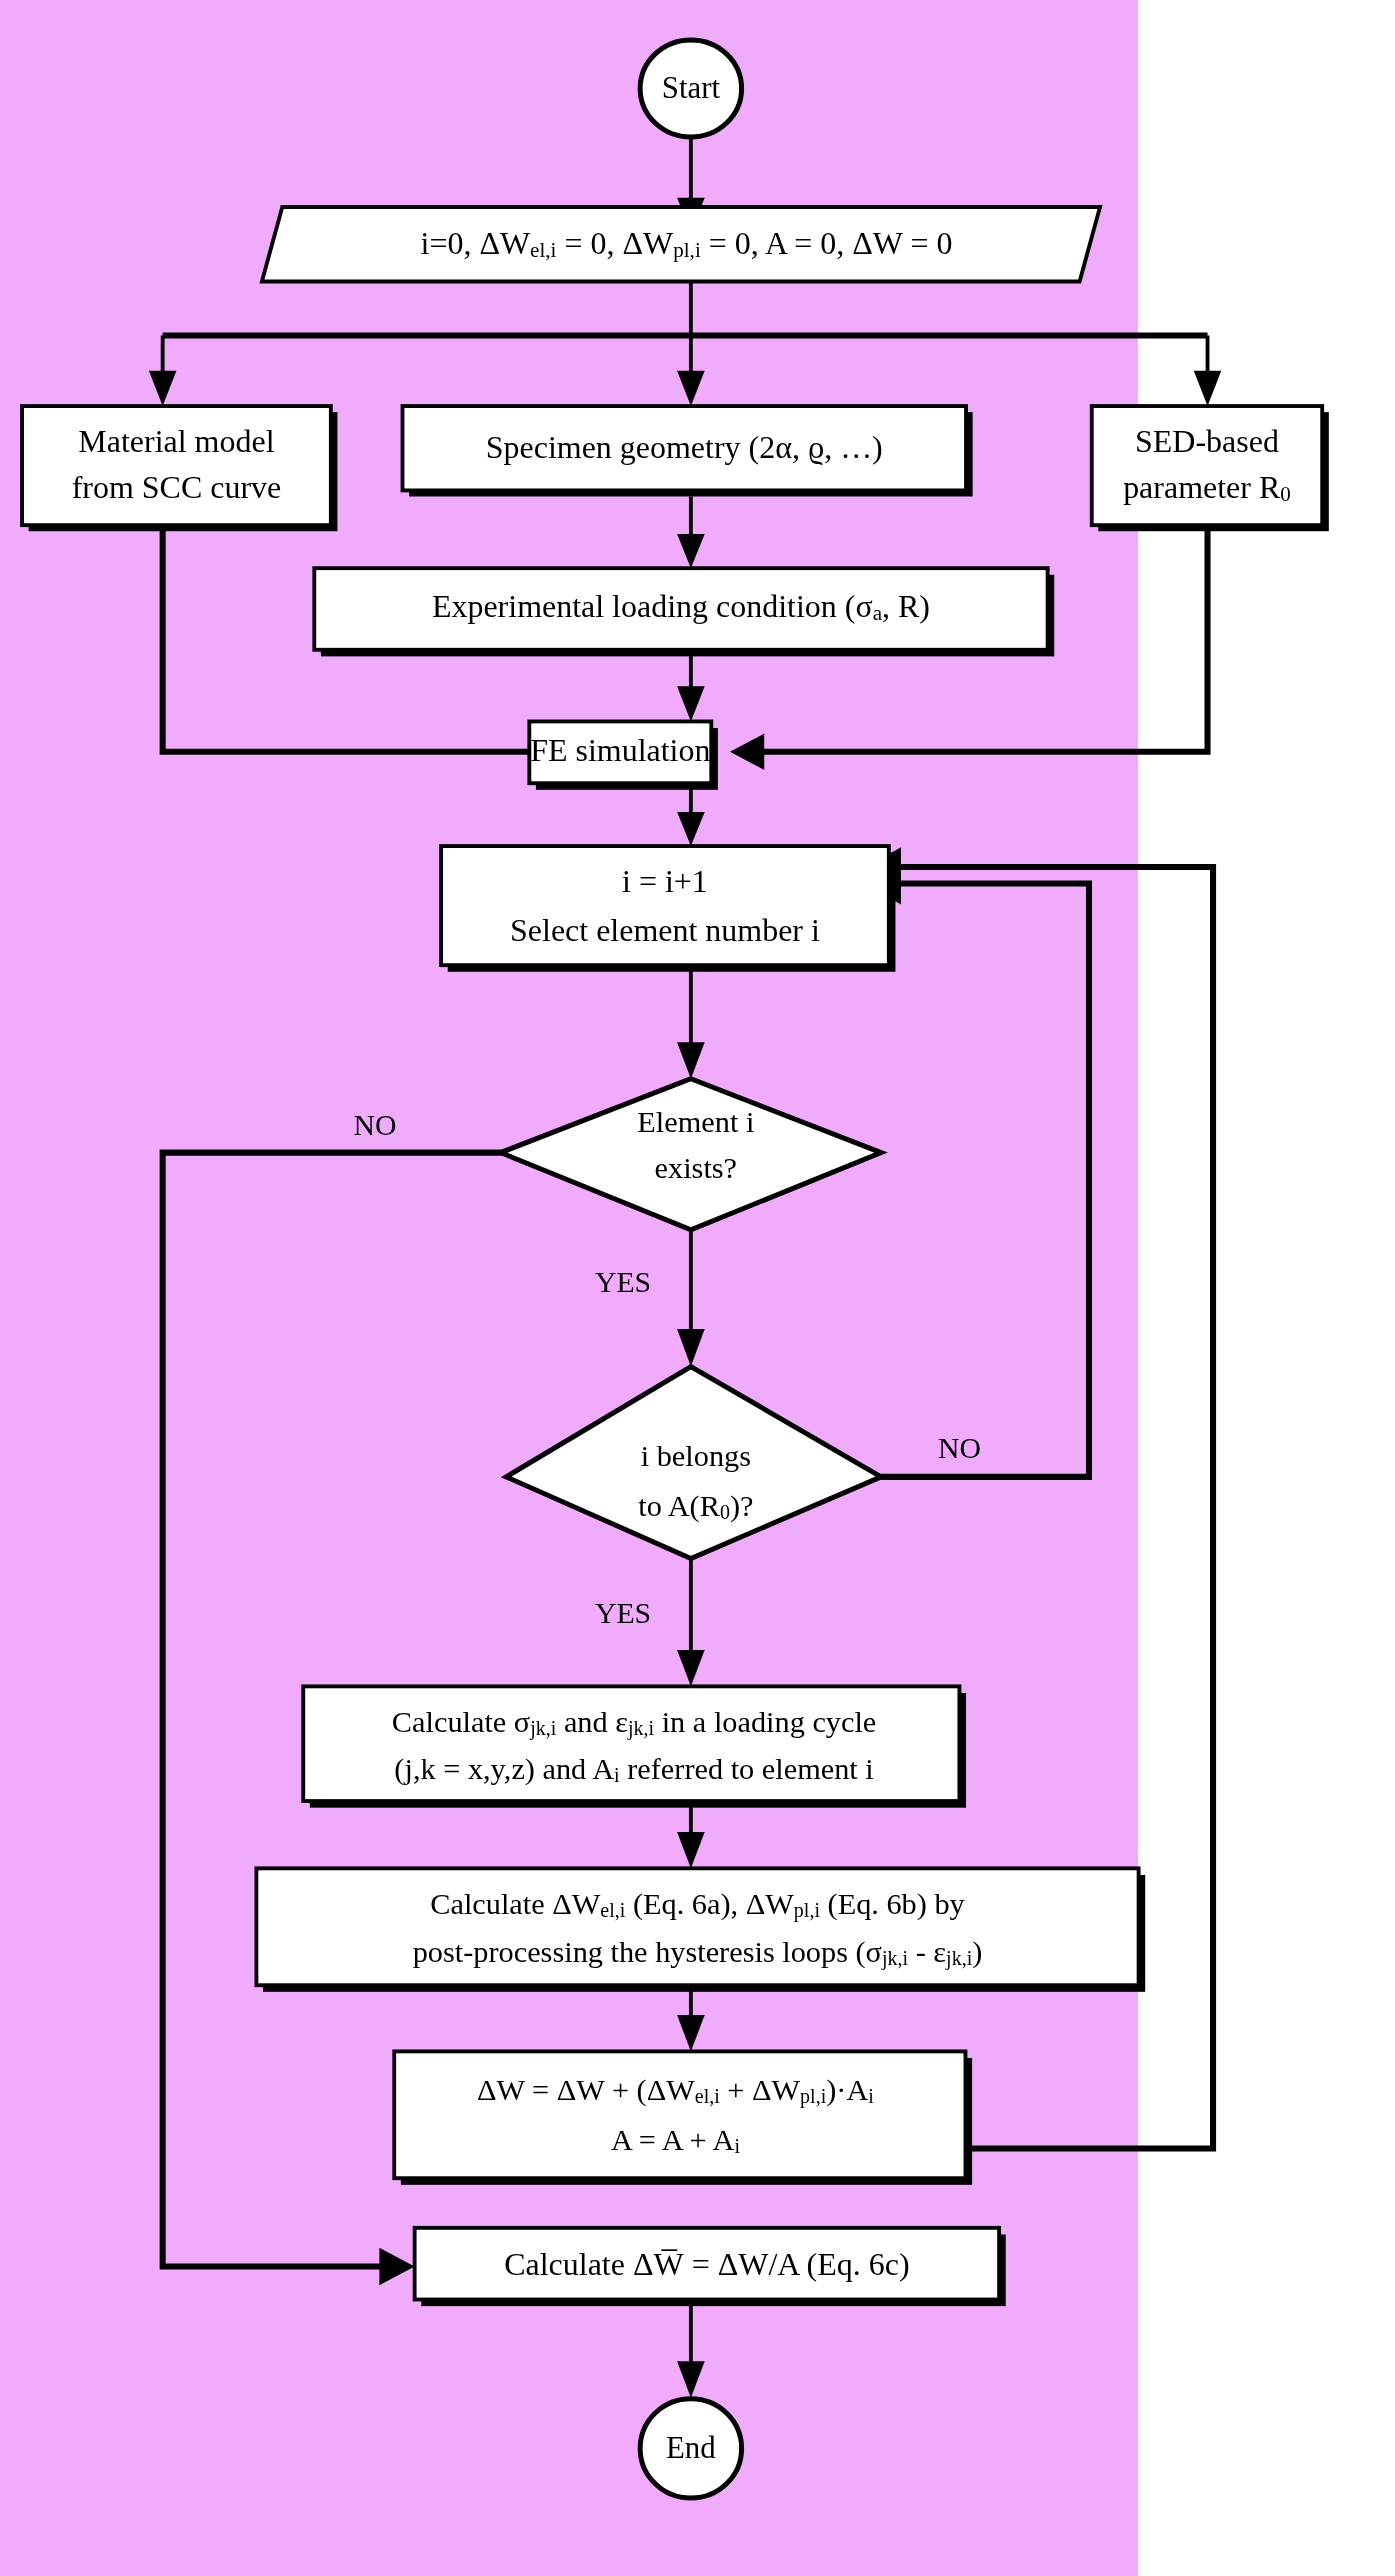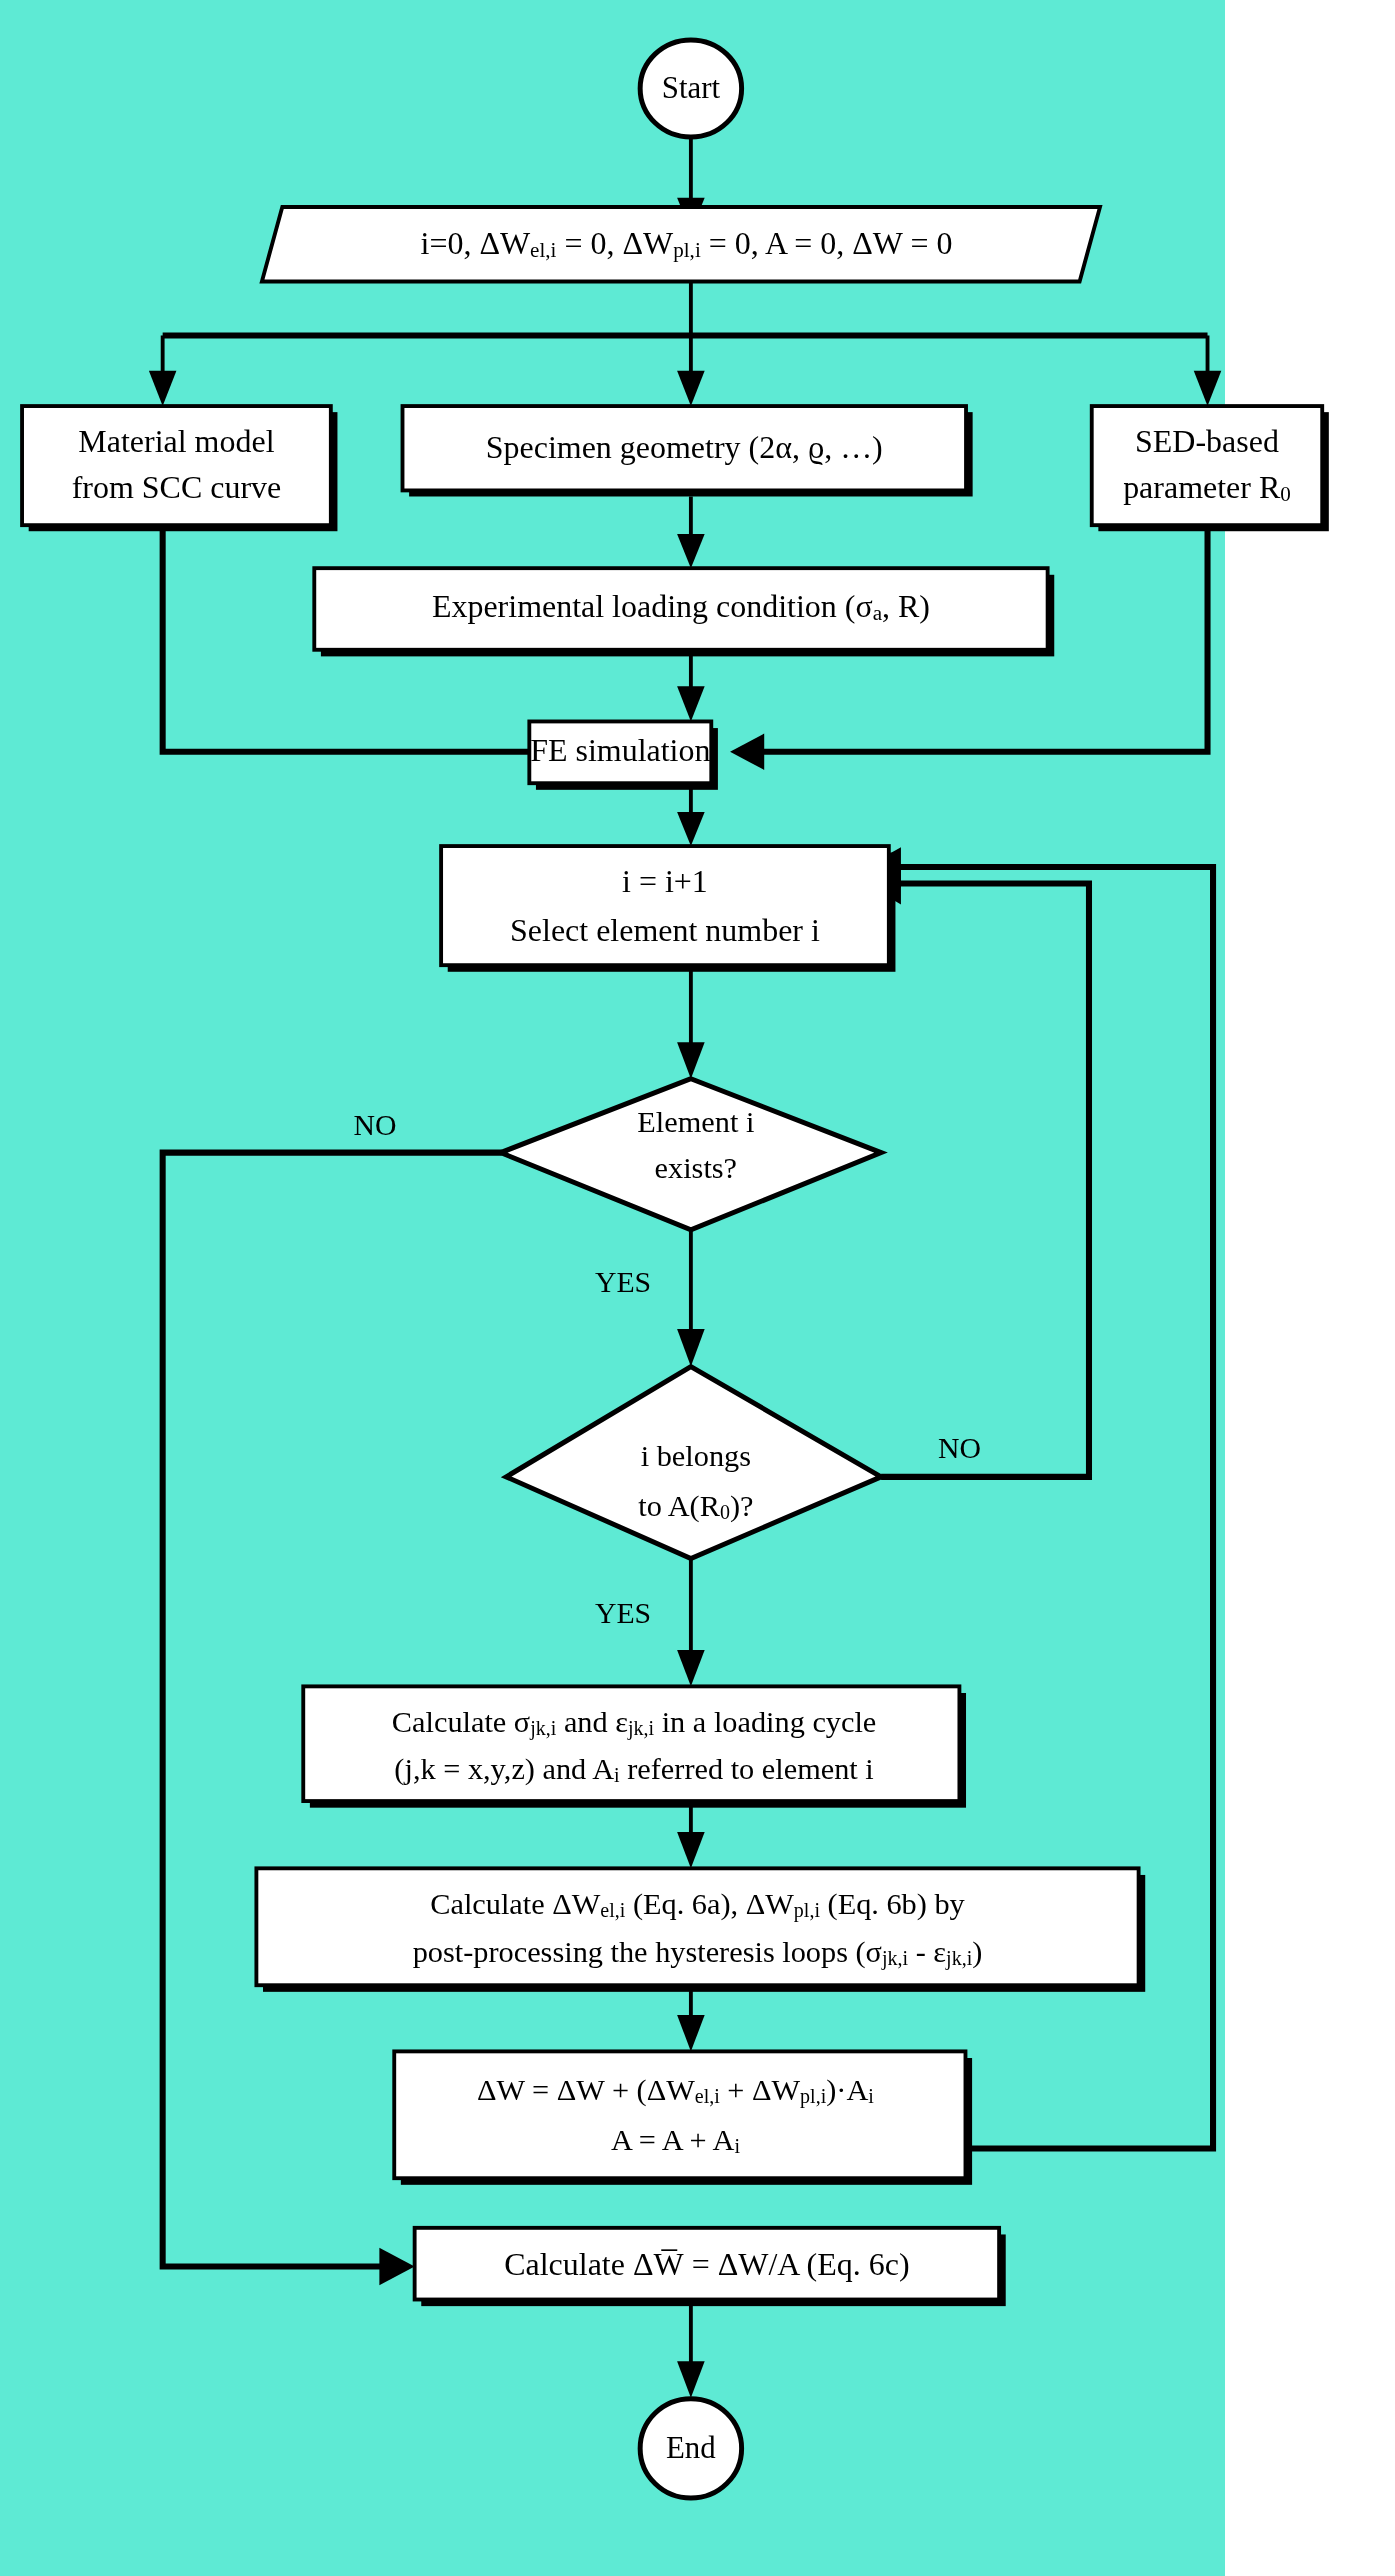--- a/index.html
+++ b/index.html
@@ -9,23 +9,23 @@
     background: #ffffff;
   }
   body {
     width: 1395px;
     height: 2576px;
     font-family: "Liberation Serif", "DejaVu Serif", serif;
     overflow: hidden;
   }
   #flowchart-root {
     position: relative;
-    width: 1225px;
+    width: 1138px;
     height: 2576px;
-    background: #5eead4;
+    background: #f0abfc;
   }
   svg.fc {
     position: absolute;
     top: 0;
     left: 0;
     width: 1395px;
     height: 2576px;
     display: block;
   }
   .node-box     { fill: #ffffff; stroke: #000000; stroke-width: 7; }

